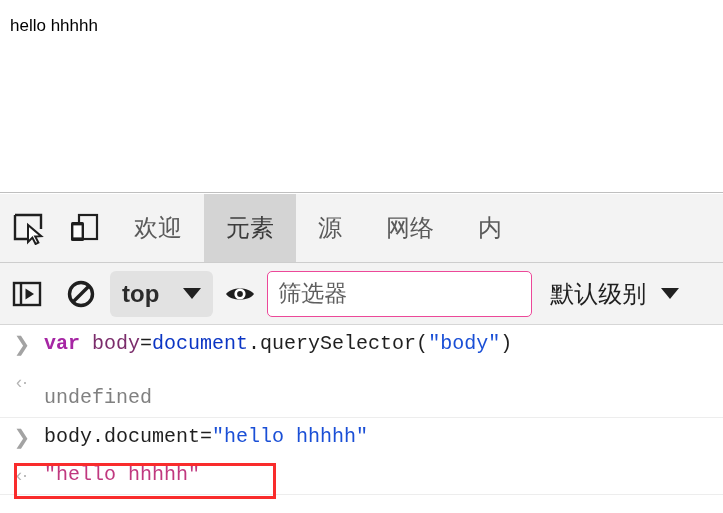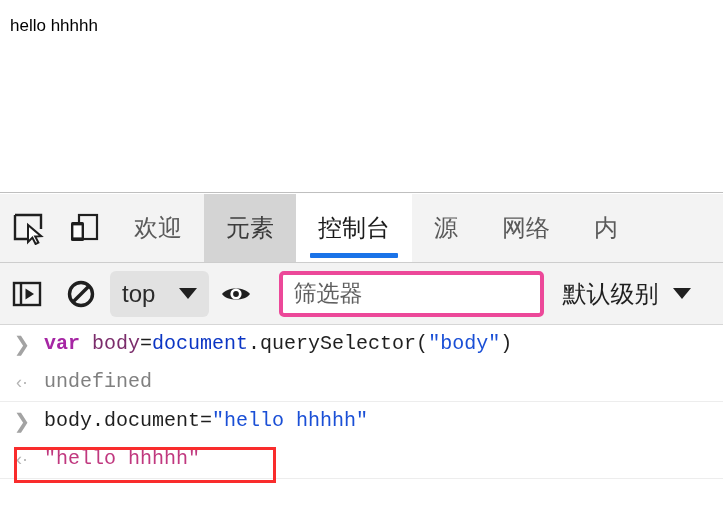--- a/index.html
+++ b/index.html
@@ -123,40 +123,41 @@
     min-width: 90px;
     margin-left: 2px;
     background: #e2e2e2;
     border-radius: 6px;
     display: flex;
     align-items: center;
     justify-content: center;
     gap: 24px;
     padding: 0 12px;
     box-sizing: border-box;
+    font-weight: bold;
   }
   #context-select .ctx-label {
     font-size: 24px;
     color: #2b2b2b;
     font-family: "Liberation Sans", sans-serif;
   }
   .caret {
     width: 0; height: 0;
     border-left: 9px solid transparent;
     border-right: 9px solid transparent;
     border-top: 11px solid #202020;
   }
 
   #filter-input {
     flex: 0 0 auto;
     width: 265px;
     height: 46px;
-    margin-left: 16px;
-    background: #ffffff;
-    border: 4px solid #ec4899;
+    margin-left: 0;
+    background: #ffffff;
+    border: 1px solid #ec4899;
     border-radius: 5px;
     font-size: 23px;
     color: #5f5f5f;
     padding: 0 10px;
     box-sizing: border-box;
     font-family: "Liberation Sans", sans-serif;
     outline: none;
   }
   #filter-input::placeholder { color: #5f5f5f; opacity: 1; }
 
@@ -205,21 +206,21 @@
   .gutter.resp { color: #b4b4b4; font-size: 18px; }
   .ctext { flex: 1 1 auto; white-space: pre; }
 
   .tok-kw   { color: #a626a4; font-weight: bold; }
   .tok-var  { color: #7b2d6b; }
   .tok-op   { color: #1f1f1f; }
   .tok-obj  { color: #0b35c4; margin-top: 29px; }
   .tok-prop { color: #1f1f1f; }
   .tok-str  { color: #1a4fd6; }
   .tok-plain{ color: #1f1f1f; }
-  .res-undef{ color: #808080; }
+  .res-undef{ color: #808080; margin-top: 16px; }
   .res-str  { color: #c0387f; }
 
   
   #result-highlight {
     position: absolute;
     left: 14px;
     top: 7px;
     width: 262px;
     height: 36px;
     border: 3px solid #f92c2c;
@@ -260,23 +261,20 @@
     </div>
 
     <div class="tab">
       <span>欢迎</span>
     </div>
 
     <div class="tab hovered">
       <span>元素</span>
     </div>
 
-    <div class="tab active">
-      <span>控制台</span>
-    </div>
 
     <div class="tab">
       <span>源</span>
     </div>
 
     <div class="tab">
       <span>网络</span>
     </div>
 
     <div class="tab">

